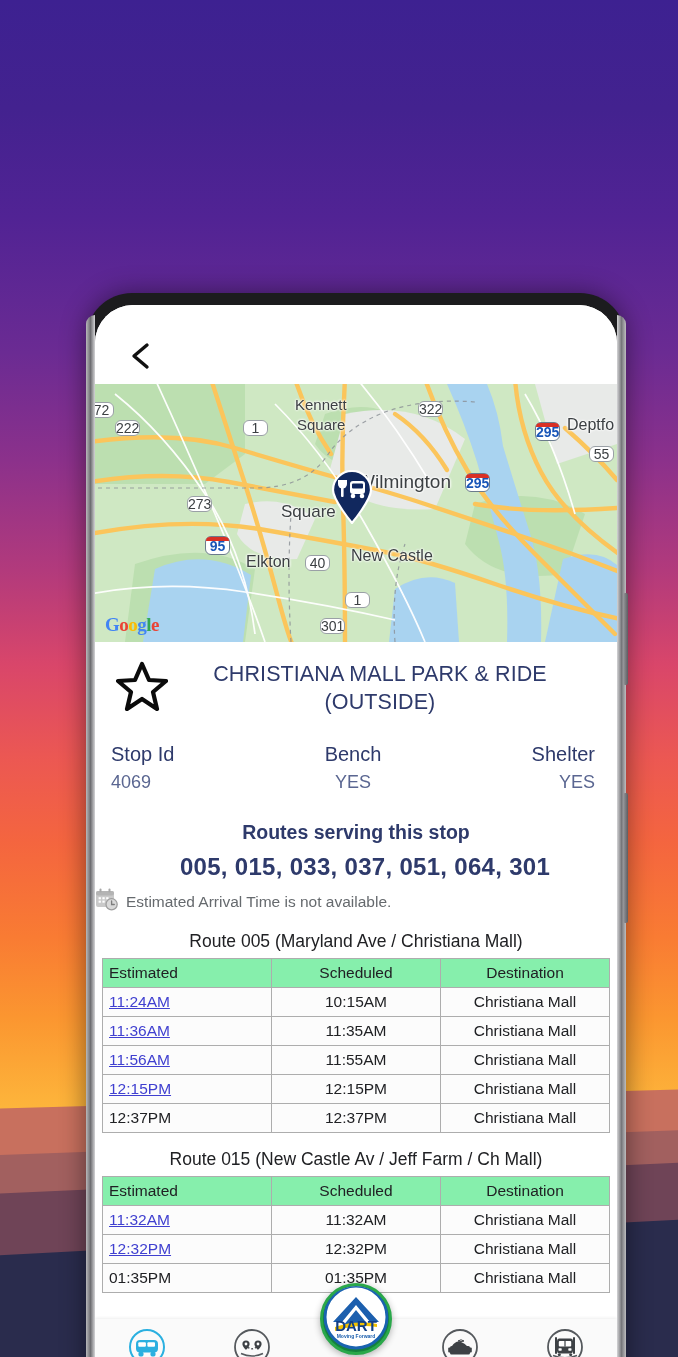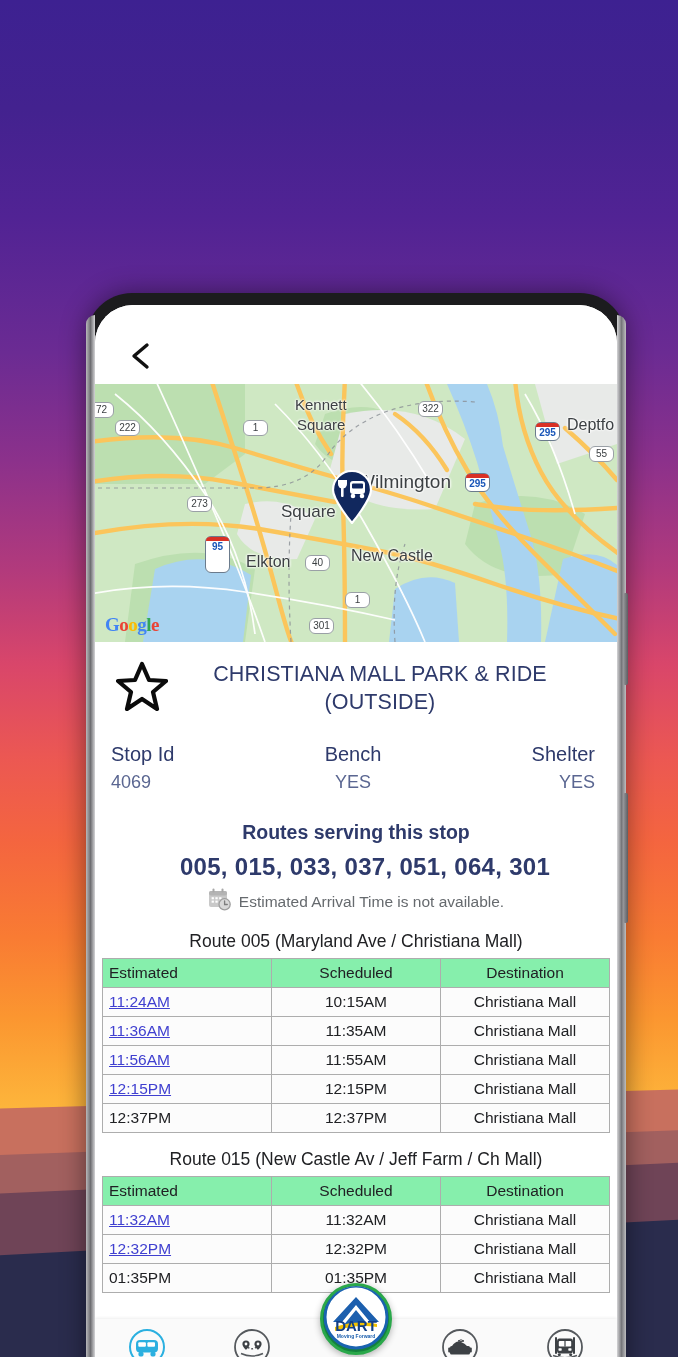--- a/index.html
+++ b/index.html
@@ -145,21 +145,21 @@
     font-family: "Liberation Sans", sans-serif;
     color: #3c4043;
     white-space: nowrap;
     text-shadow: 0 0 3px #fff, 0 0 3px #fff, 0 0 2px #fff;
   }
   .shield {
     position: absolute;
     background: #fff;
     border: 1.2px solid #9aa0a6;
     border-radius: 6px;
-    font-size: 10px;
+    font-size: 14px;
     line-height: 14px;
     height: 16px;
     min-width: 25px;
     text-align: center;
     color: #3c4043;
     font-family: "Liberation Sans", sans-serif;
   }
   .shield.interstate {
     background: #ffffff;
     border-color: #6b7b8c;
@@ -243,21 +243,20 @@
     color: #2e3a6b;
     font-size: 24px;
     font-weight: bold;
     letter-spacing: 0.3px;
     margin-top: 9px;
     padding-left: 18px;
   }
   #eta-note {
     display: flex;
     align-items: center;
-    justify-content: center;
     gap: 7px;
     margin-top: 7px;
   }
   #eta-note .note-text { color: #666a6e; font-size: 15.5px; }
 
   .route-block { margin-top: 16px; }
   .route-title {
     text-align: center;
     color: #202124;
     font-size: 17.5px;
@@ -418,24 +417,24 @@
           <div class="map-label" style="left: 151px; top: 169px; font-size: 16px;">Elkton</div>
           <div class="map-label" style="left: 472px; top: 32px; font-size: 16px;">Deptfo</div>
           <div class="shield" style="left: -6px; top: 18px;">72</div>
           <div class="shield" style="left: 20px; top: 36px;">222</div>
           <div class="shield" style="left: 148px; top: 36px;">1</div>
           <div class="shield" style="left: 323px; top: 17px;">322</div>
           <div class="shield interstate" style="left: 440px; top: 38px; line-height: 19px; height: 19px;">295</div>
           <div class="shield" style="left: 494px; top: 62px;">55</div>
           <div class="shield interstate" style="left: 370px; top: 89px; line-height: 19px; height: 19px;">295</div>
           <div class="shield" style="left: 92px; top: 112px;">273</div>
-          <div class="shield interstate" style="left: 110px; top: 152px; line-height: 19px; height: 37px;">95</div>
+          <div class="shield interstate" style="left: 110px; top: 152px; line-height: 19px; height: 19px;">95</div>
           <div class="shield" style="left: 210px; top: 171px;">40</div>
           <div class="shield" style="left: 250px; top: 208px;">1</div>
-          <div class="shield" style="left: 214px; top: 234px;">301</div>
+          <div class="shield" style="left: 225px; top: 234px;">301</div>
         </div>
 
       <div id="map-marker">
         <svg width="44" height="54" viewBox="0 0 44 54">
           <path d="M22 53 C22 53 3 30 3 20 A19 19 0 0 1 41 20 C41 30 22 53 22 53 Z" fill="#11285e" stroke="#ffffff" stroke-width="2.2"></path>
           <g fill="#ffffff">
             <rect x="20" y="11" width="15" height="13" rx="3"></rect>
             <rect x="22" y="13.5" width="11" height="5" rx="1" fill="#11285e"></rect>
             <circle cx="23" cy="26" r="2.3"></circle>
             <circle cx="32" cy="26" r="2.3"></circle>

